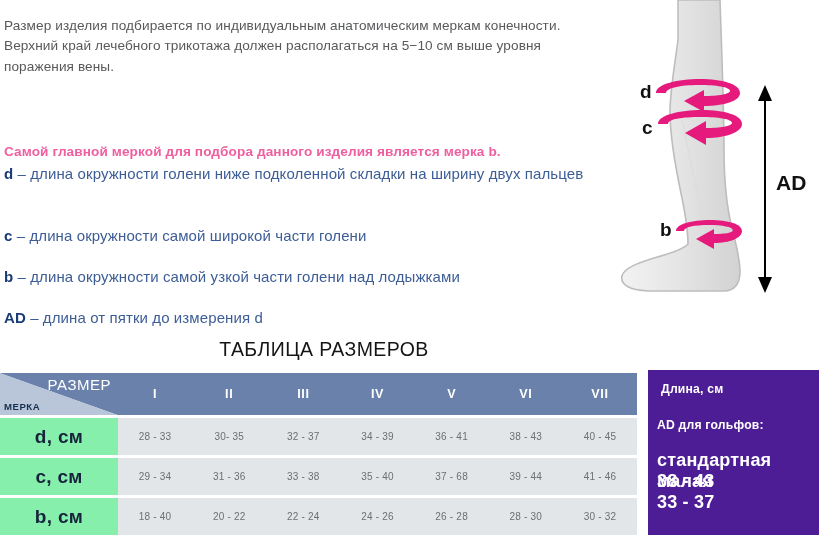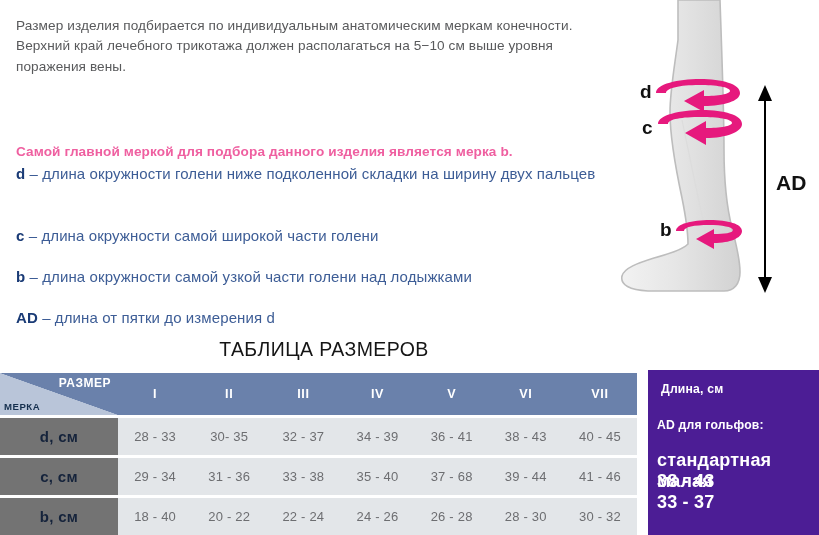--- a/index.html
+++ b/index.html
@@ -3,21 +3,21 @@
 <meta charset="utf-8">
 <style>
   html,body{margin:0;padding:0;background:#ffffff;}
   body{
     width:819px;height:535px;position:relative;overflow:hidden;
     font-family:"Liberation Sans","DejaVu Sans",sans-serif;
     -webkit-font-smoothing:antialiased;
   }
 
   
-  #text-column{position:absolute;left:14px;top:0;width:612px;height:332px;}
+  #text-column{position:absolute;left:2px;top:0;width:612px;height:332px;}
 
   .para{
     position:absolute;left:2px;
     font-size:13.6px;line-height:20.5px;
     color:#58595b;letter-spacing:.1px;
   }
   .para.intro{top:2px;width:600px;}
   .para.swell{top:75px;width:600px;}
   .para.key{top:128px;width:600px;color:#ef5fa0;font-weight:bold;}
 
@@ -59,43 +59,43 @@
     vertical-align:top;
   }
   .corner-tri{
     position:absolute;left:0;top:0;width:100%;height:100%;
     background:linear-gradient(to left bottom,
         rgba(0,0,0,0) 0%,rgba(0,0,0,0) 49.6%,
         #b9c5d9 50.2%,#b9c5d9 100%);
   }
   .corner-size{
     position:absolute;right:7px;top:3px;
-    font-size:12px;font-weight:700;color:#ffffff;letter-spacing:.5px;
+    font-size:15px;font-weight:400;color:#ffffff;letter-spacing:.5px;
   }
   .corner-merka{
     position:absolute;left:4px;bottom:3px;
     font-size:9.6px;font-weight:700;color:#16304f;letter-spacing:.5px;
   }
 
   .col-head{
     background:#6a81ab;color:#ffffff;
     font-size:12.6px;font-weight:700;
     text-align:center;vertical-align:middle;
     height:42px;letter-spacing:.6px;
   }
 
   .row-label{
-    background:#737373;color:#15233b;
-    font-size:15px;font-weight:700;
+    background:#86efac;color:#15233b;
+    font-size:19px;font-weight:700;
     text-align:center;vertical-align:middle;
     height:37px;width:118px;letter-spacing:.3px;
   }
   .cell{
     background:#e3e6e9;color:#6d6e71;
-    font-size:13px;font-weight:400;
+    font-size:10px;font-weight:400;
     text-align:center;vertical-align:middle;
     height:37px;letter-spacing:.2px;
   }
 
   
   #length-panel{
     position:absolute;left:648px;top:370px;
     width:171px;height:165px;
     background:#4c1d95;color:#ffffff;
     font-size:12px;

